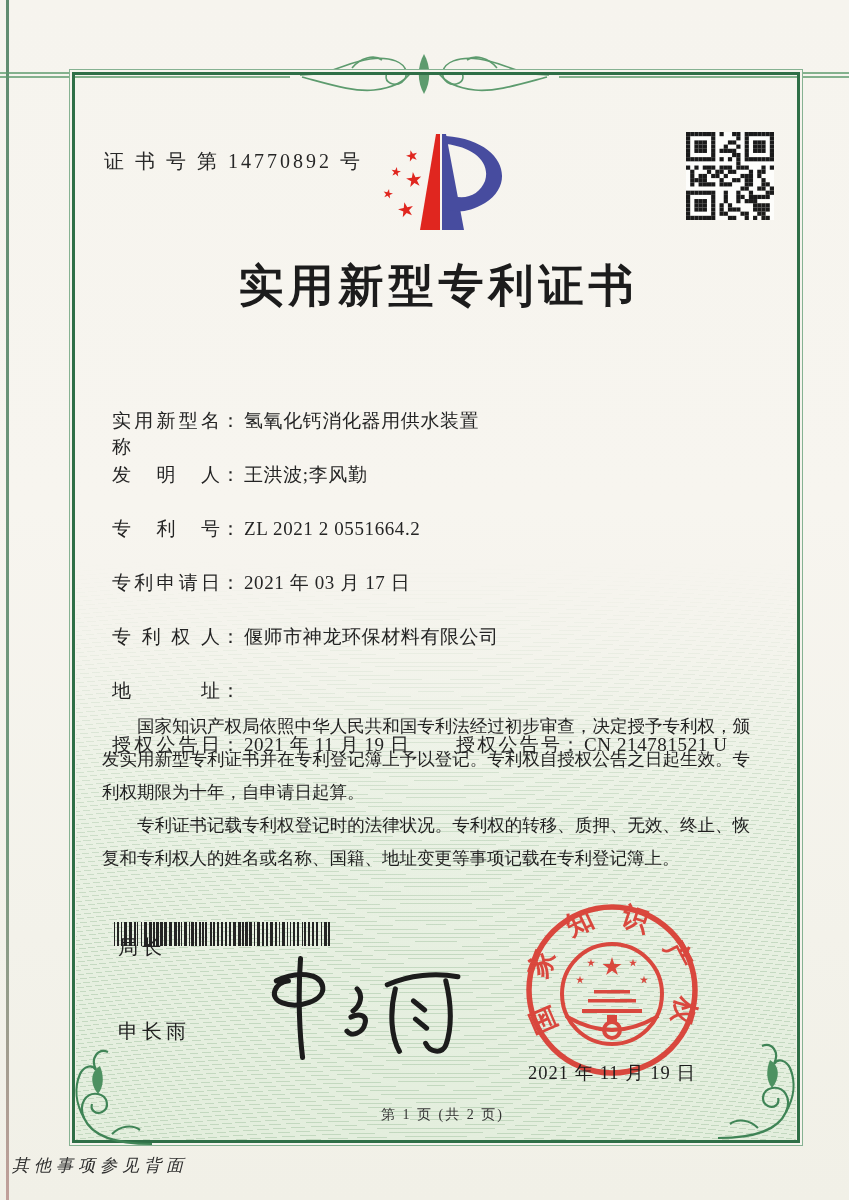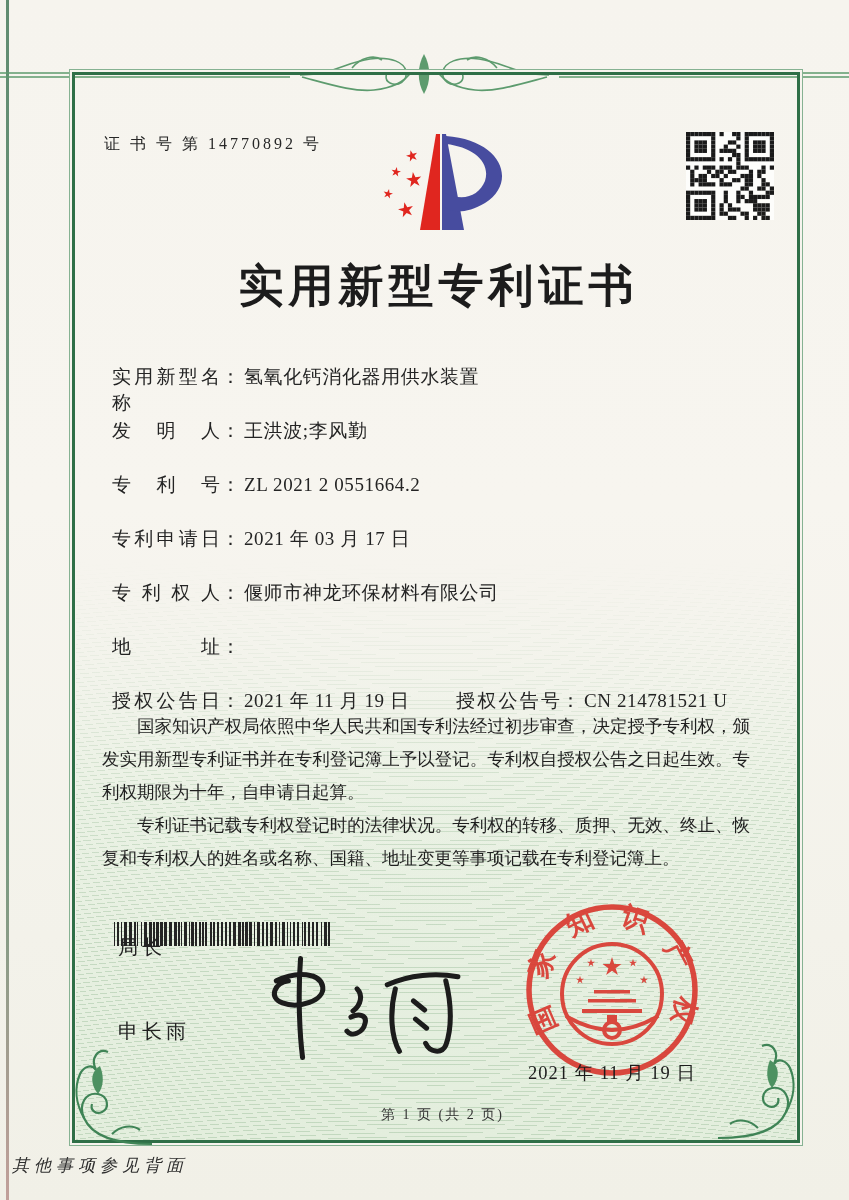--- a/index.html
+++ b/index.html
@@ -14,28 +14,28 @@
   .corner-flourish{position:absolute;width:100px;height:108px;}
   .corner-flourish.left{left:54px;top:1048px;}
   .corner-flourish.right{left:716px;top:1042px;transform:scaleX(-1);}
   .frame{position:absolute;left:72px;top:72px;width:728px;height:1071px;box-sizing:border-box;
     border:3px solid #2f6f47;box-shadow:0 0 0 2px #f6f4ee,0 0 0 3px #86b292;}
   .guilloche{position:absolute;left:76px;top:560px;width:720px;height:580px;
     background:
       linear-gradient(180deg,rgba(246,244,238,1) 0%,rgba(246,244,238,.72) 16%,rgba(236,243,230,.18) 42%,rgba(228,239,222,0) 68%),
       repeating-radial-gradient(1900px 1150px at 360px 1560px,rgba(118,165,120,.30) 0 1.2px,rgba(118,165,120,0) 1.2px 7px),
       linear-gradient(180deg,#eef3e8 0%,#e3eedd 100%);}
-  .cert-number{position:absolute;left:104px;top:134px;font-size:16px;letter-spacing:3px;color:#272727;}
+  .cert-number{position:absolute;left:104px;top:148px;font-size:20px;letter-spacing:3px;color:#272727;}
   .logo{position:absolute;left:366px;top:120px;width:150px;height:116px;}
   .qr{position:absolute;left:686px;top:132px;width:88px;height:88px;background:#fdfdfb;}
   .title{position:absolute;left:0;top:256px;width:100%;text-align:center;
     font-size:45px;font-weight:700;letter-spacing:5px;color:#1c1c1c;padding-left:14px;}
   .fields{position:absolute;left:112px;top:364px;width:650px;font-size:19px;color:#242424;}
   .frow{height:22px;margin-bottom:32px;display:flex;align-items:baseline;}
-  .flabel{display:inline-block;width:108px;text-align:justify;text-align-last:justify;}
+  .flabel{display:inline-block;width:108px;text-align:justify;text-align-last:justify;margin-top:44px;}
   .fcolon{margin:0 4px 0 1px;}
   .fvalue{letter-spacing:.6px;white-space:nowrap;}
   .pair{display:flex;align-items:baseline;}
   .pair.first{width:344px;}
   .pair .flabel.short{width:104px;}
   .paras{position:absolute;left:102px;top:710px;width:648px;font-size:17.5px;line-height:33px;
     color:#1f1f1f;text-align:justify;}
   .paras p{margin:0;text-indent:2em;}
   .barcode{position:absolute;left:114px;top:922px;width:222px;height:24px;}
   .signer-title{position:absolute;left:118px;top:934px;font-size:20px;letter-spacing:4px;color:#222;}

